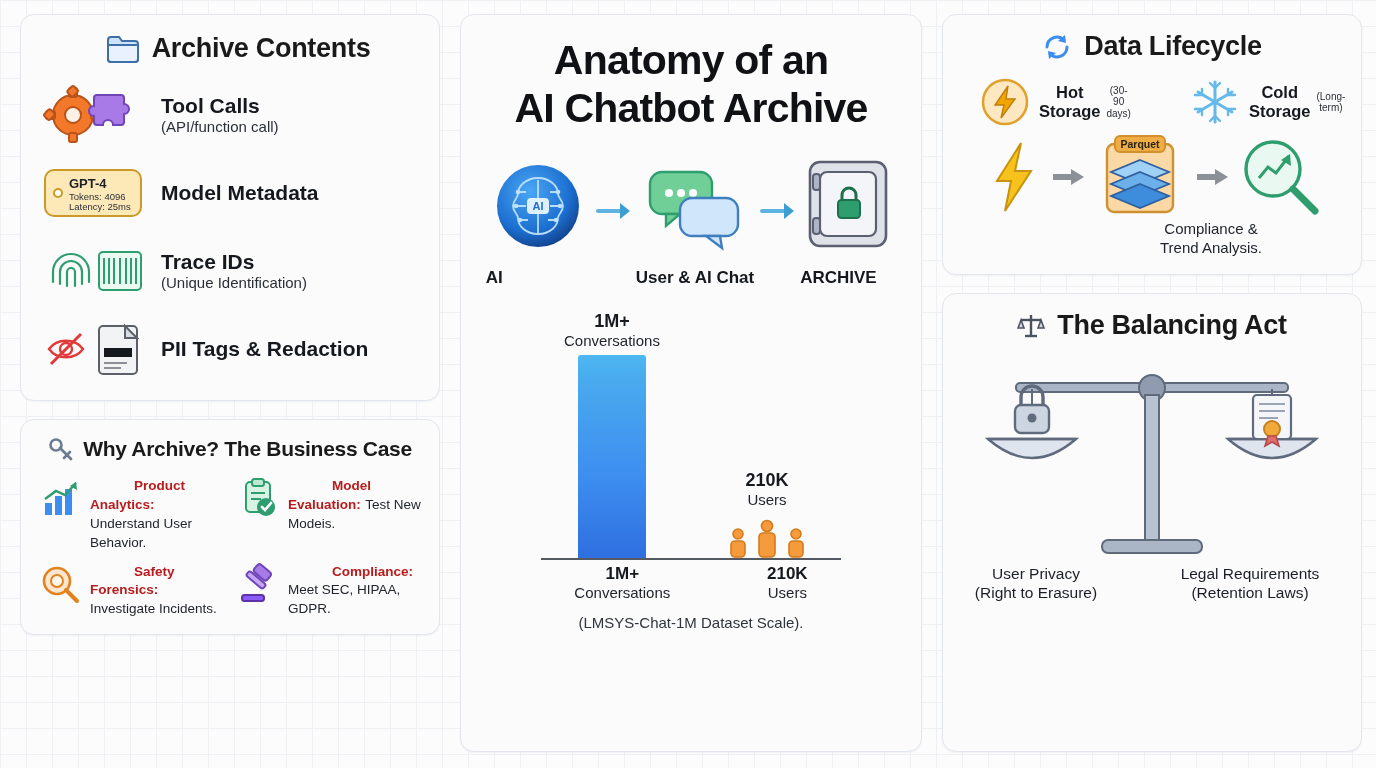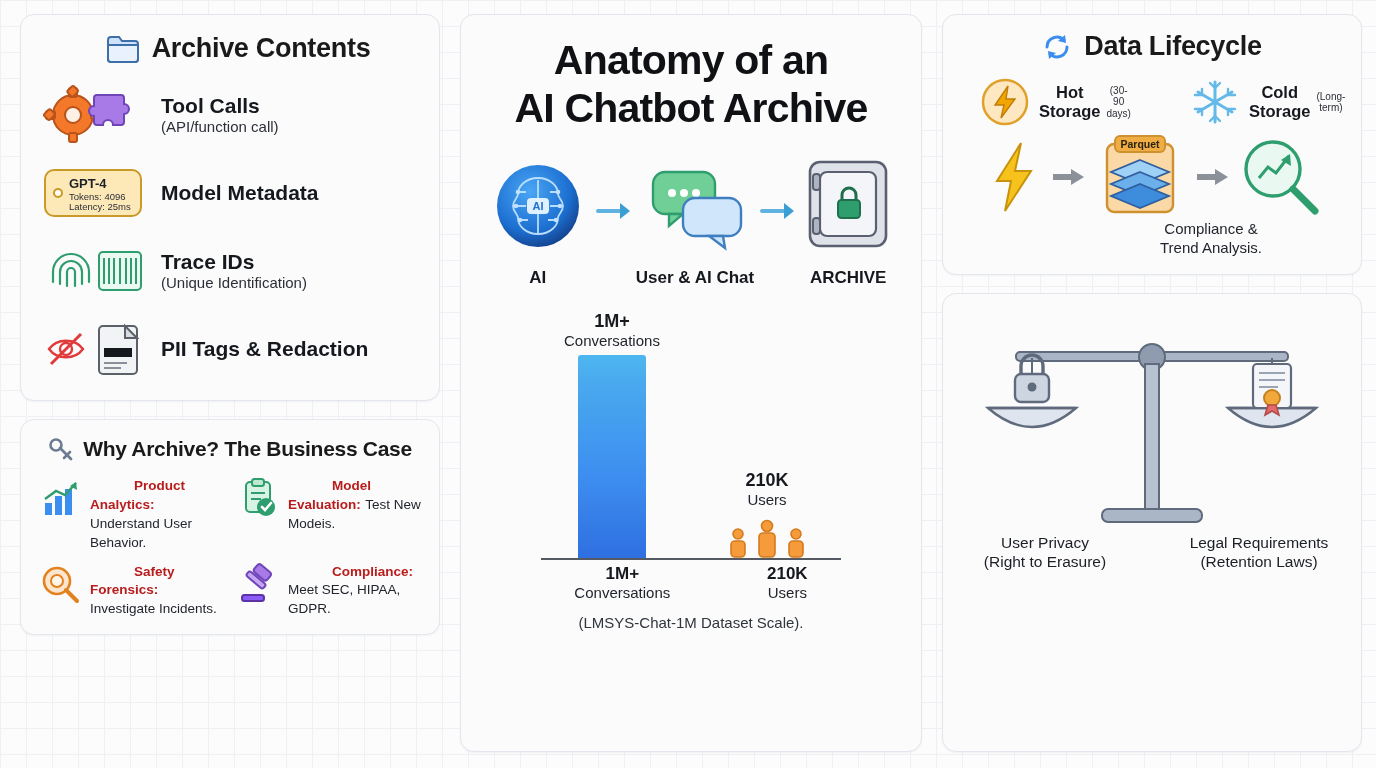--- a/index.html
+++ b/index.html
@@ -64,21 +64,21 @@
     flex: 1; display: flex; flex-direction: column; align-items: center;
     padding: 22px 18px 16px 18px;
   }
   .hero-title {
     font-size: 41px; font-weight: bold; color: #101114; text-align: center;
     line-height: 1.16; letter-spacing: -0.8px;
   }
   .hero-sub { margin-top: 10px; font-size: 19px; color: #2a2e35; text-align: center; }
 
   .flow { display: flex; align-items: flex-start; justify-content: center; gap: 6px; margin-top: 22px; }
-  .flow-node { display: flex; flex-direction: column; align-items: center; gap: 10px; }
+  .flow-node { display: flex; flex-direction: column; align-items: flex-start; gap: 10px; }
   .flow-label { font-size: 17px; font-weight: bold; color: #15181d; }
 
   .chart-wrap { margin-top: 12px; width: 330px; position: relative; }
   .chart-area { position: relative; height: 258px; }
   .bar-group { position: absolute; bottom: 0; display: flex; flex-direction: column; align-items: center; }
   .bar-caption { font-size: 18px; font-weight: bold; color: #16191e; text-align: center; line-height: 1.15; }
   .bar-caption .sub { font-size: 15px; font-weight: normal; color: #22262c; }
   .axis { border-top: 2px solid #555a62; width: 300px; margin: 0 auto; }
   .xlabels { display: flex; justify-content: space-around; margin-top: 4px; }
   .xlab { text-align: center; font-size: 17px; font-weight: bold; color: #15181d; line-height: 1.18; }
@@ -88,21 +88,21 @@
   
   .lc-top { display: flex; justify-content: center; gap: 70px; margin-top: 12px; }
   .lc-col { display: flex; align-items: center; gap: 6px; width: 140px; }
   .lc-h { font-size: 16.5px; font-weight: bold; color: #15181d; text-align: center; }
   .lc-sub { font-size: 10px; color: #2a2e35; text-align: center; line-height: 1.15; }
   .lc-mid { display: flex; align-items: center; justify-content: center; gap: 6px; margin-top: 4px; }
   .lc-cap { font-size: 15px; color: #22262c; text-align: center; line-height: 1.25; width: 128px; }
 
   
   .bal-body { display: flex; flex-direction: column; align-items: center; margin-top: 6px; }
-  .bal-labels { display: flex; justify-content: center; gap: 64px; margin-top: 2px; }
+  .bal-labels { display: flex; gap: 64px; margin-top: 2px; }
   .bal-lab { width: 150px; text-align: center; font-size: 15.5px; color: #1b1f25; line-height: 1.25; }
 
   svg { display: block; }
 </style>
 </head>
 <body>
 
 <div class="page">
 
   <div class="col">
@@ -512,20 +512,32 @@
         </span>
       </div>
 
       <div class="lc-mid" style="gap:22px;align-items:flex-start;margin-top:0;">
         <div class="lc-cap" style="width:96px;"></div>
         <div class="lc-cap">Compliance &amp; Trend Analysis.</div>
       </div>
     </div>
 
     <div class="card" style="flex:1;">
+      <div class="card-title">
+        <span class="ico">
+          <svg width="28" height="28" viewBox="0 0 28 28">
+            <line x1="14" y1="4" x2="14" y2="24" stroke="#4a5260" stroke-width="2.4"></line>
+            <line x1="4" y1="9" x2="24" y2="9" stroke="#4a5260" stroke-width="2.4"></line>
+            <path d="M4 9 L1 17 h6z" fill="#cfd6e0" stroke="#4a5260" stroke-width="1.6"></path>
+            <path d="M24 9 L21 17 h6z" fill="#cfd6e0" stroke="#4a5260" stroke-width="1.6"></path>
+            <line x1="8" y1="25" x2="20" y2="25" stroke="#4a5260" stroke-width="2.4"></line>
+          </svg>
+        </span>
+        <span>The Balancing Act</span>
+      </div>
 
       <div class="bal-body">
         <svg width="340" height="215" viewBox="0 0 340 215">
 
           <rect x="34" y="36" width="272" height="9" rx="4" fill="#b9c2d0" stroke="#5d6personal"></rect>
           <rect x="34" y="36" width="272" height="9" rx="4" fill="#aab6c6" stroke="#5f6a7c" stroke-width="2"></rect>
           <circle cx="170" cy="41" r="13" fill="#8f9cb0" stroke="#5f6a7c" stroke-width="2"></circle>
 
           <rect x="163" y="48" width="14" height="145" fill="#b9c2d0" stroke="#5f6a7c" stroke-width="2"></rect>
           <rect x="120" y="193" width="100" height="13" rx="6" fill="#aab6c6" stroke="#5f6a7c" stroke-width="2"></rect>

